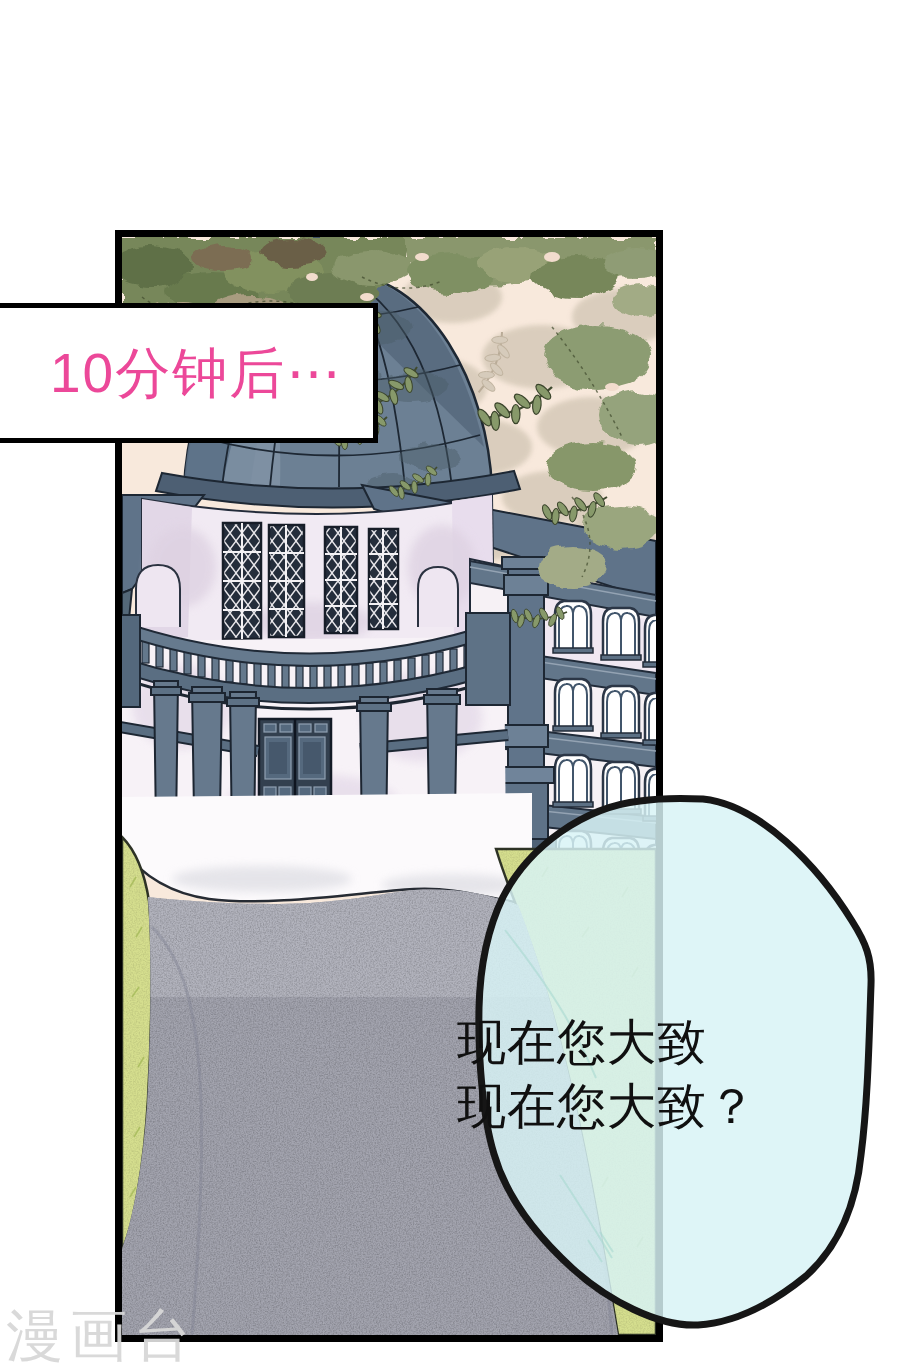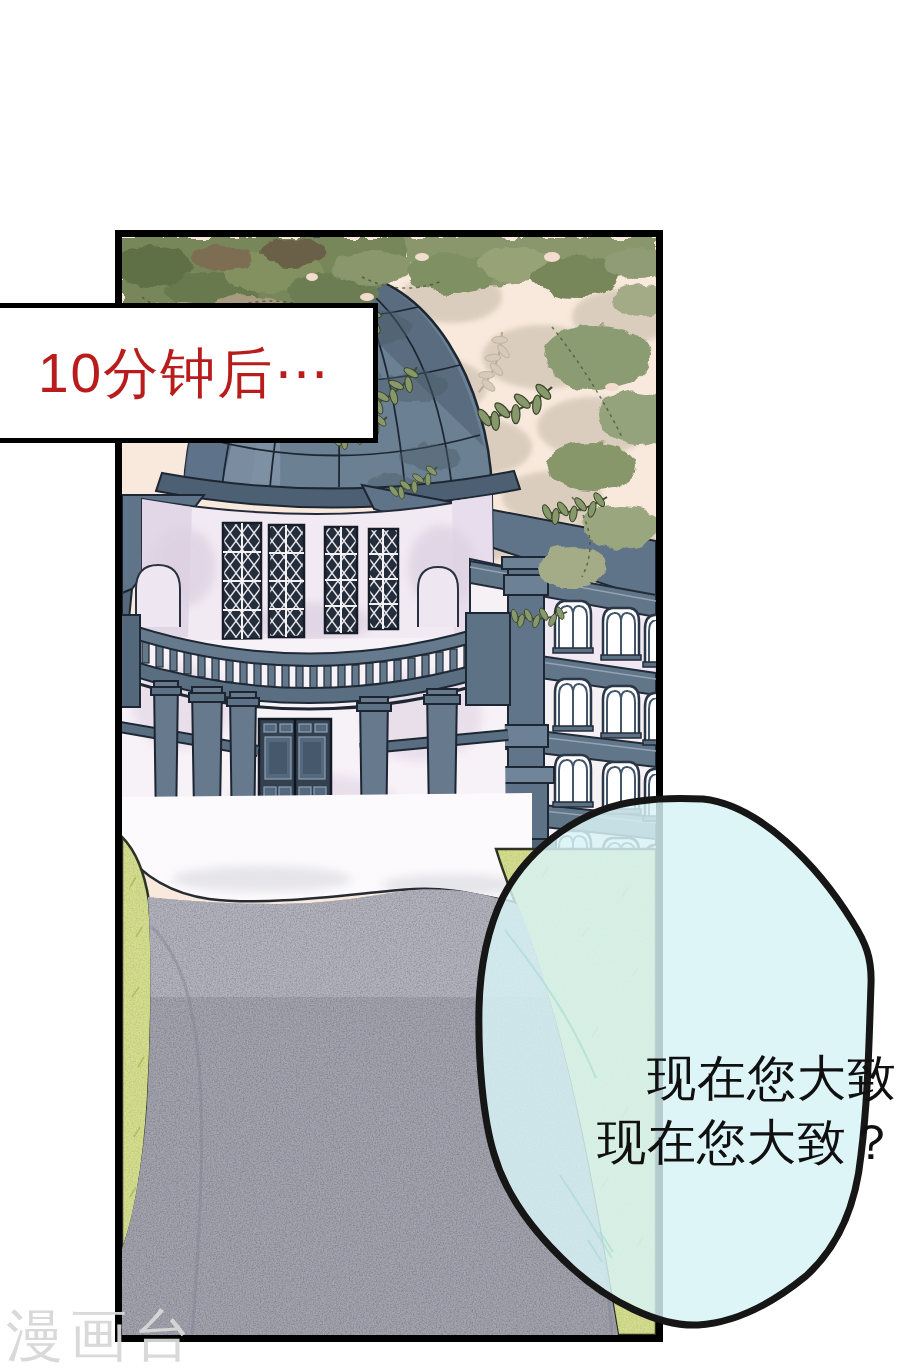--- a/index.html
+++ b/index.html
@@ -9,30 +9,30 @@
   
   .panel{position:absolute;left:115px;top:230px;width:548px;height:1112px;
          box-sizing:border-box;border:7px solid var(--panel-border,#000);
          background:#f8e9dc;overflow:hidden;z-index:10;}
   .panel svg{display:block;width:534px;height:1098px;}
 
   
   .caption{position:absolute;left:0;top:303px;width:378px;height:140px;box-sizing:border-box;
            background:#ffffff;border:5px solid #000;border-left:none;z-index:20;
            display:flex;align-items:center;}
-  .caption-text{font-size:55px;line-height:1;color:#b91c1c;padding-left:38px;letter-spacing:2px;
+  .caption-text{font-size:55px;line-height:1;color:#ec4899;padding-left:50px;letter-spacing:2px;
                 white-space:nowrap;}
 
   
   .bubble-svg{position:absolute;left:455px;top:775px;width:440px;height:570px;z-index:30;}
   .bubble-shape{fill:var(--bubble-fill,#d8f3f5);fill-opacity:.84;
                 stroke:var(--bubble-outline,#161616);stroke-width:7;stroke-linejoin:round;}
   .bubble-sketch{fill:none;stroke:#a9d8d0;stroke-width:2;opacity:.6;}
   .bubble-text{position:absolute;left:457px;top:1010px;width:440px;z-index:31;
-               text-align:right;color:#101010;font-size:49px;line-height:64px;letter-spacing:1px;margin-top:36px;}
+               text-align:left;color:#101010;font-size:49px;line-height:64px;letter-spacing:1px;}
 
   
   .watermark{position:absolute;left:6px;top:1298px;z-index:40;
              color:var(--watermark-gray,#d8d8d8);font-size:57px;letter-spacing:7px;opacity:.95;}
 
   
   .sky{fill:var(--sky,#f8e9dc);}
   .dome-base{fill:var(--dome-slate,#6c8094);}
   .drum-wall{fill:var(--wall-lavender,#f1eaf3);}
   .wing-wall{fill:var(--wing-wall,#f6f1f5);}

